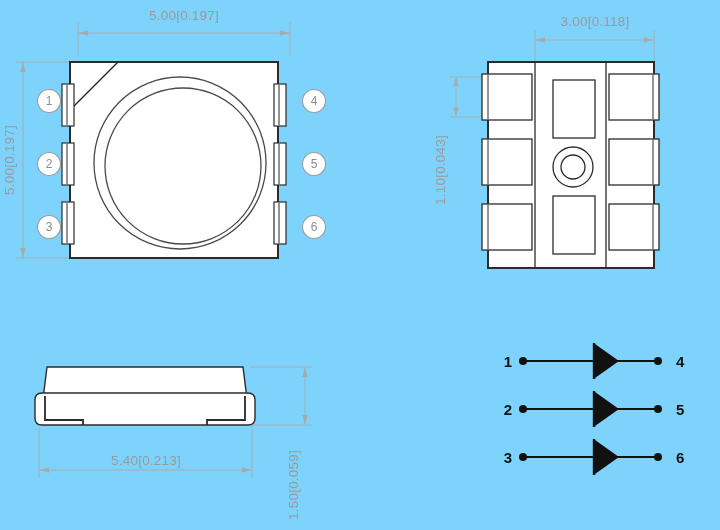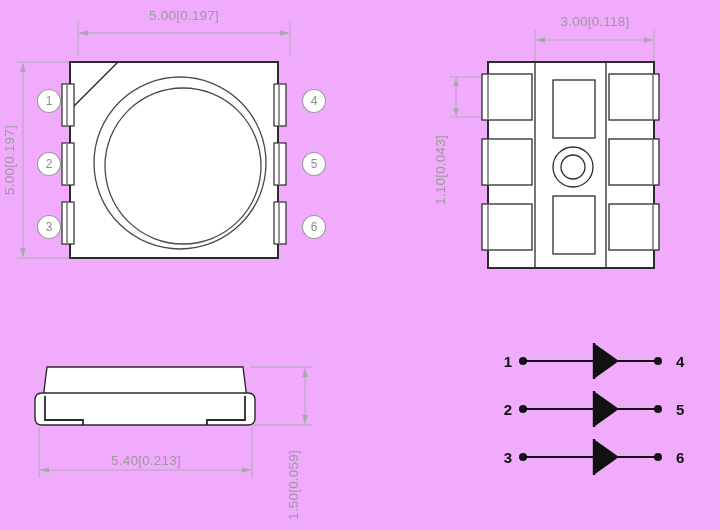--- a/index.html
+++ b/index.html
@@ -10,21 +10,21 @@
   body {
     width: 720px;
     height: 530px;
     overflow: hidden;
     font-family: "Liberation Sans", sans-serif;
   }
   #sheet {
     position: relative;
     width: 720px;
     height: 530px;
-    background: #f0abfc;
+    background: #7dd3fc;
   }
   #sheet svg {
     position: absolute;
     left: 0;
     top: 0;
   }
   .dimtext {
     font-family: "Liberation Sans", sans-serif;
     font-size: 13.5px;
     fill: #9a9a9a;

